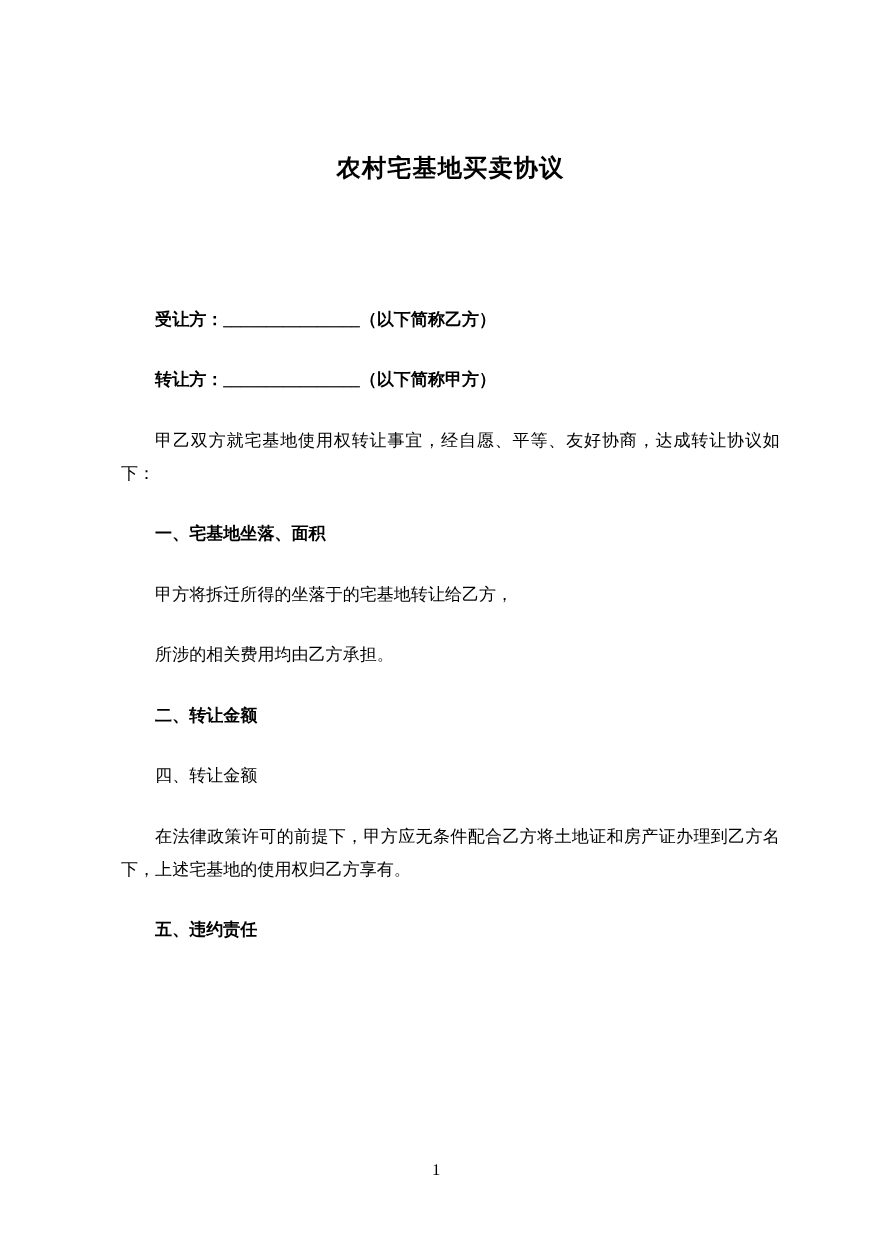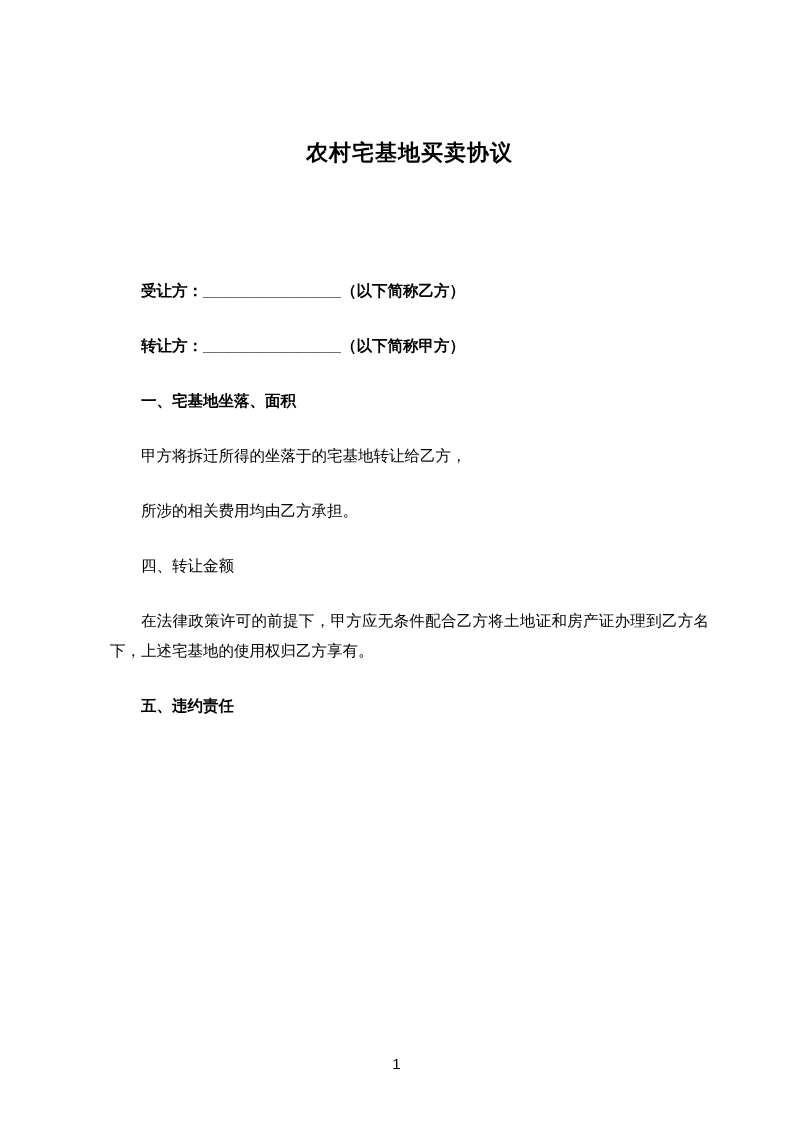--- a/index.html
+++ b/index.html
@@ -7,21 +7,21 @@
     padding: 0;
     background: #ffffff;
   }
   .page {
     position: relative;
     width: 793px;
     height: 1122px;
     margin: 0 auto;
     background: #ffffff;
     overflow: hidden;
-    font-family: Liberation Sans, sans-serif;
+    font-family: Liberation Serif, serif;
     color: #000000;
   }
   .doc-title {
     margin: 138px 84px 0 110px;
     text-align: center;
     font-size: 22px;
     font-weight: bold;
     line-height: 30px;
     letter-spacing: 1px;
   }
@@ -55,27 +55,29 @@
 <div class="page">
 
   <h1 class="doc-title">农村宅基地买卖协议</h1>
 
   <div class="doc-body">
 
     <p class="para bold">受让方：________________（以下简称乙方）</p>
 
     <p class="para bold">转让方：________________（以下简称甲方）</p>
 
+    <p class="para">甲乙双方就宅基地使用权转让事宜，经自愿、平等、友好协商，达成转让协议如下：</p>
 
     <p class="para bold">一、宅基地坐落、面积</p>
 
     <p class="para">甲方将拆迁所得的坐落于的宅基地转让给乙方，</p>
 
     <p class="para">所涉的相关费用均由乙方承担。</p>
 
+    <p class="para bold">二、转让金额</p>
 
 
 
     <p class="para">四、转让金额</p>
 
     <p class="para">在法律政策许可的前提下，甲方应无条件配合乙方将土地证和房产证办理到乙方名下，上述宅基地的使用权归乙方享有。</p>
 
     <p class="para bold">五、违约责任</p>
 
 

